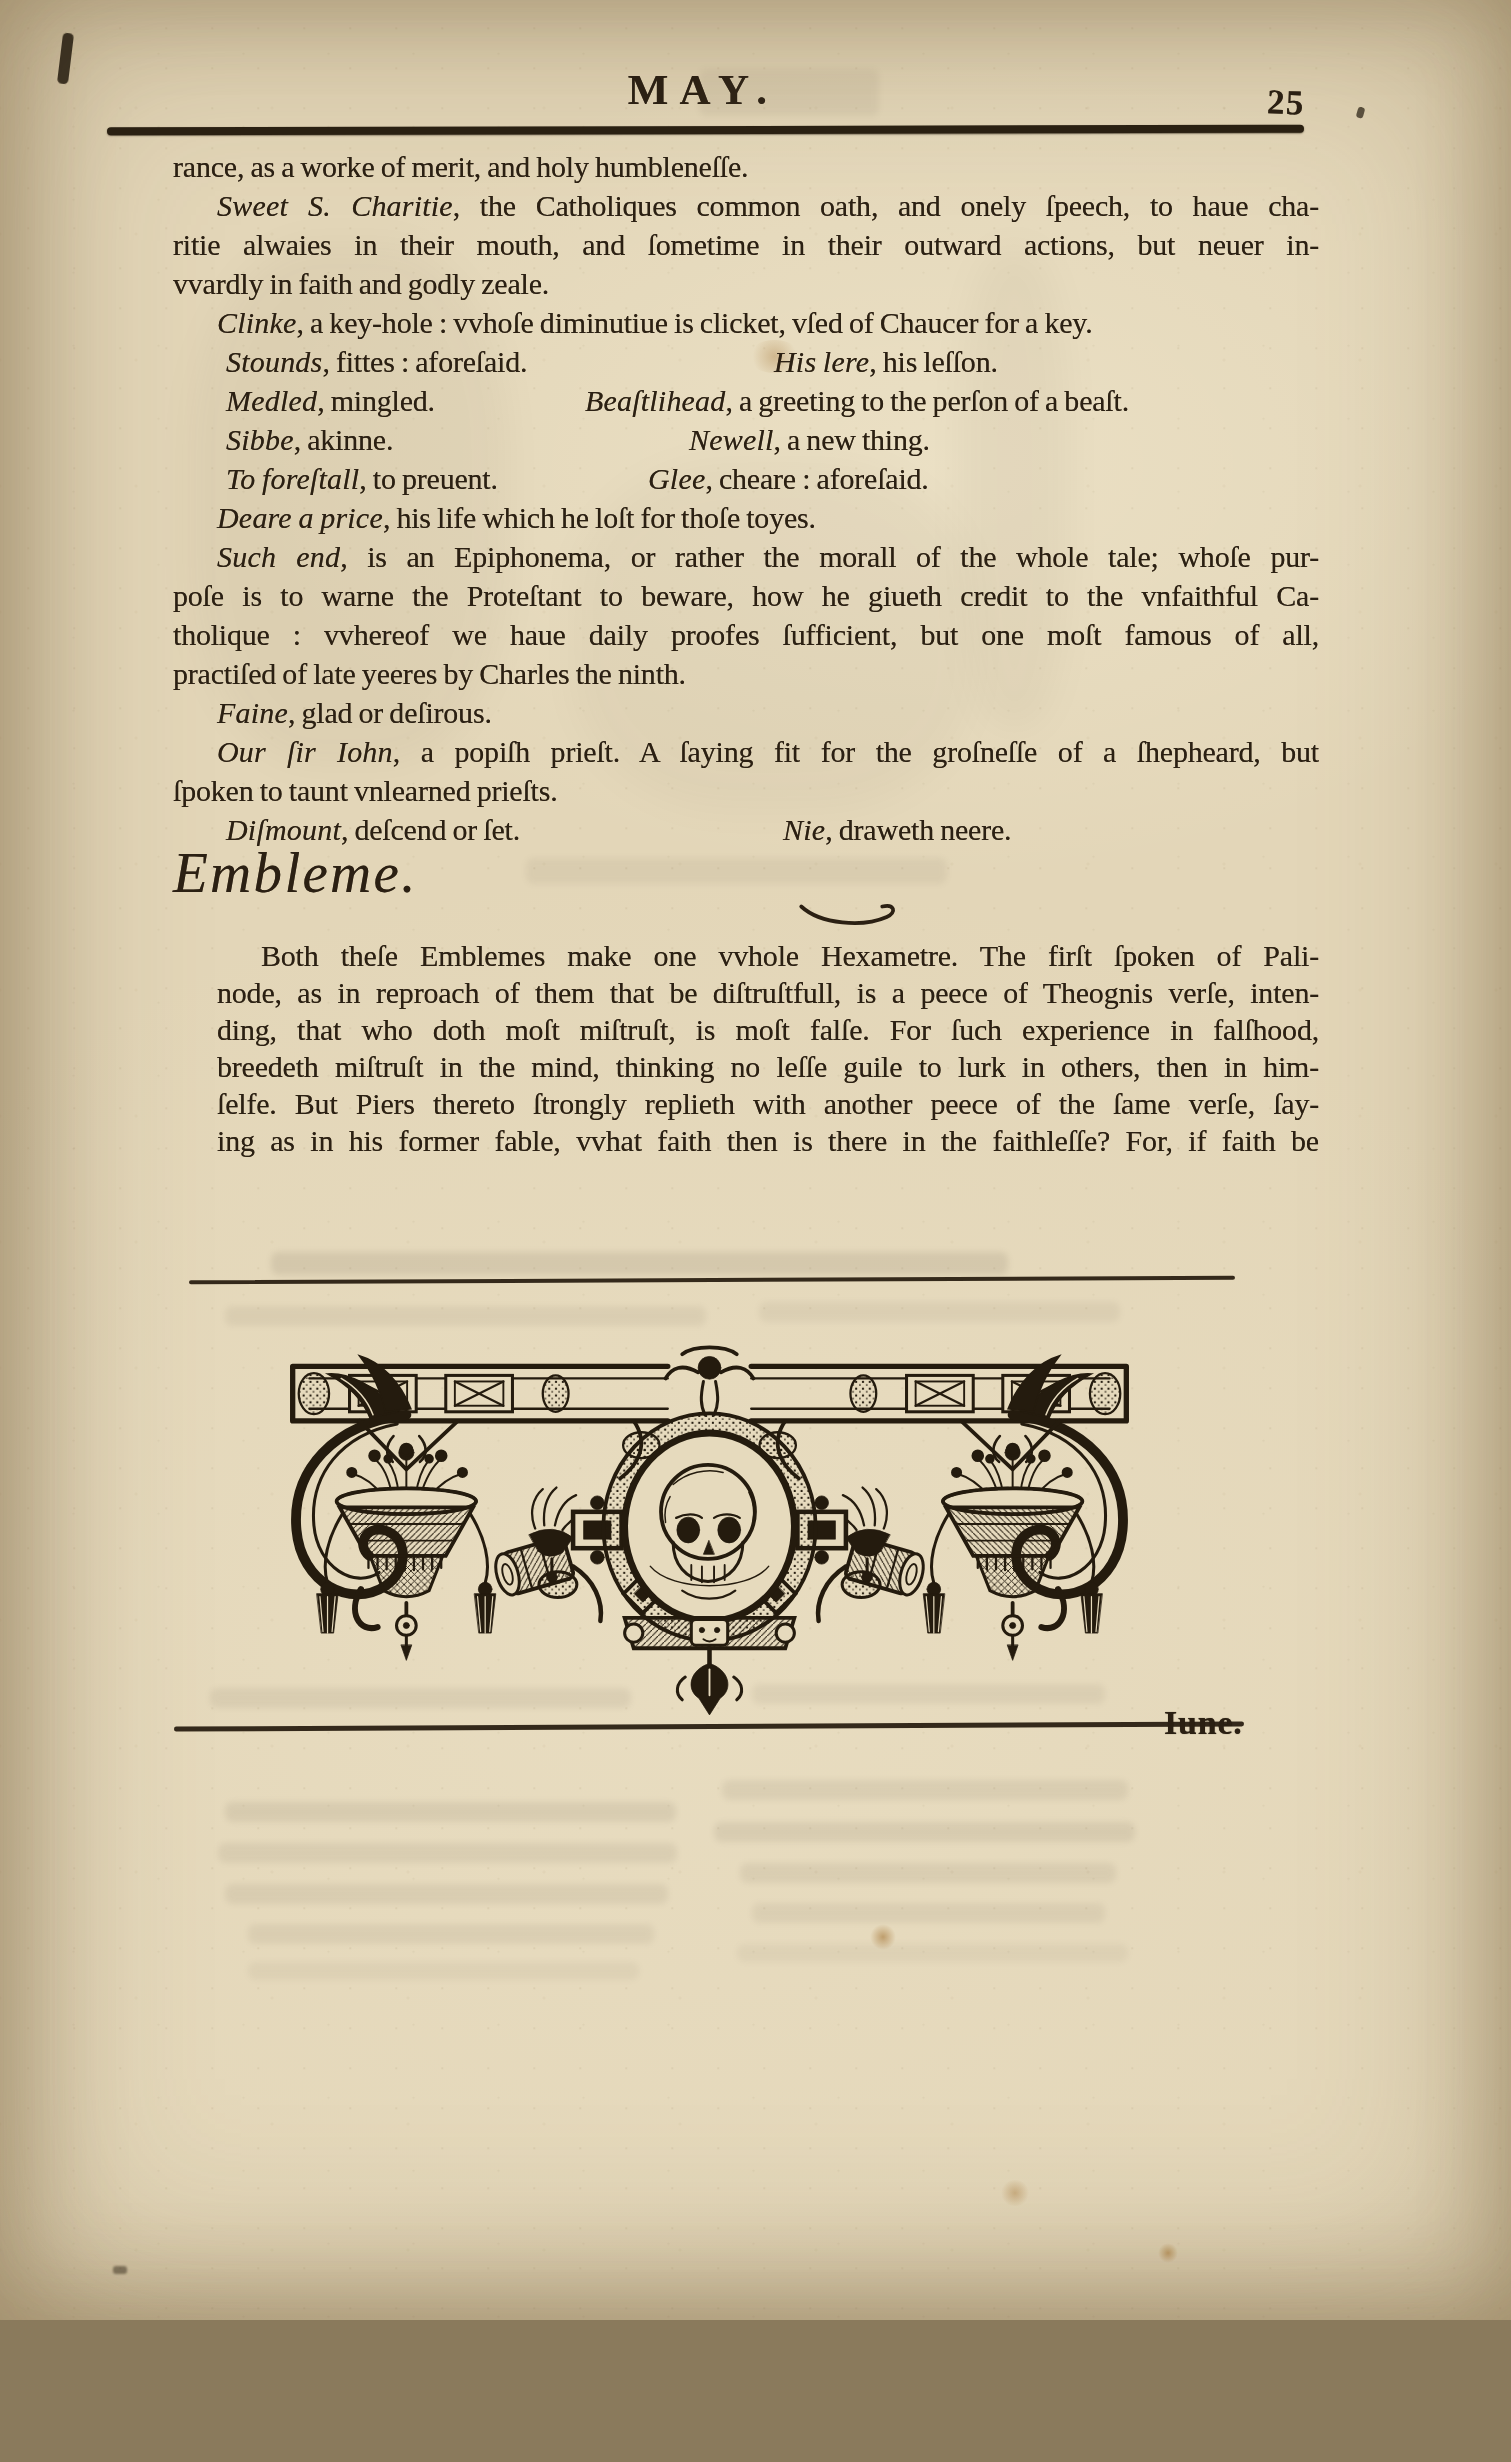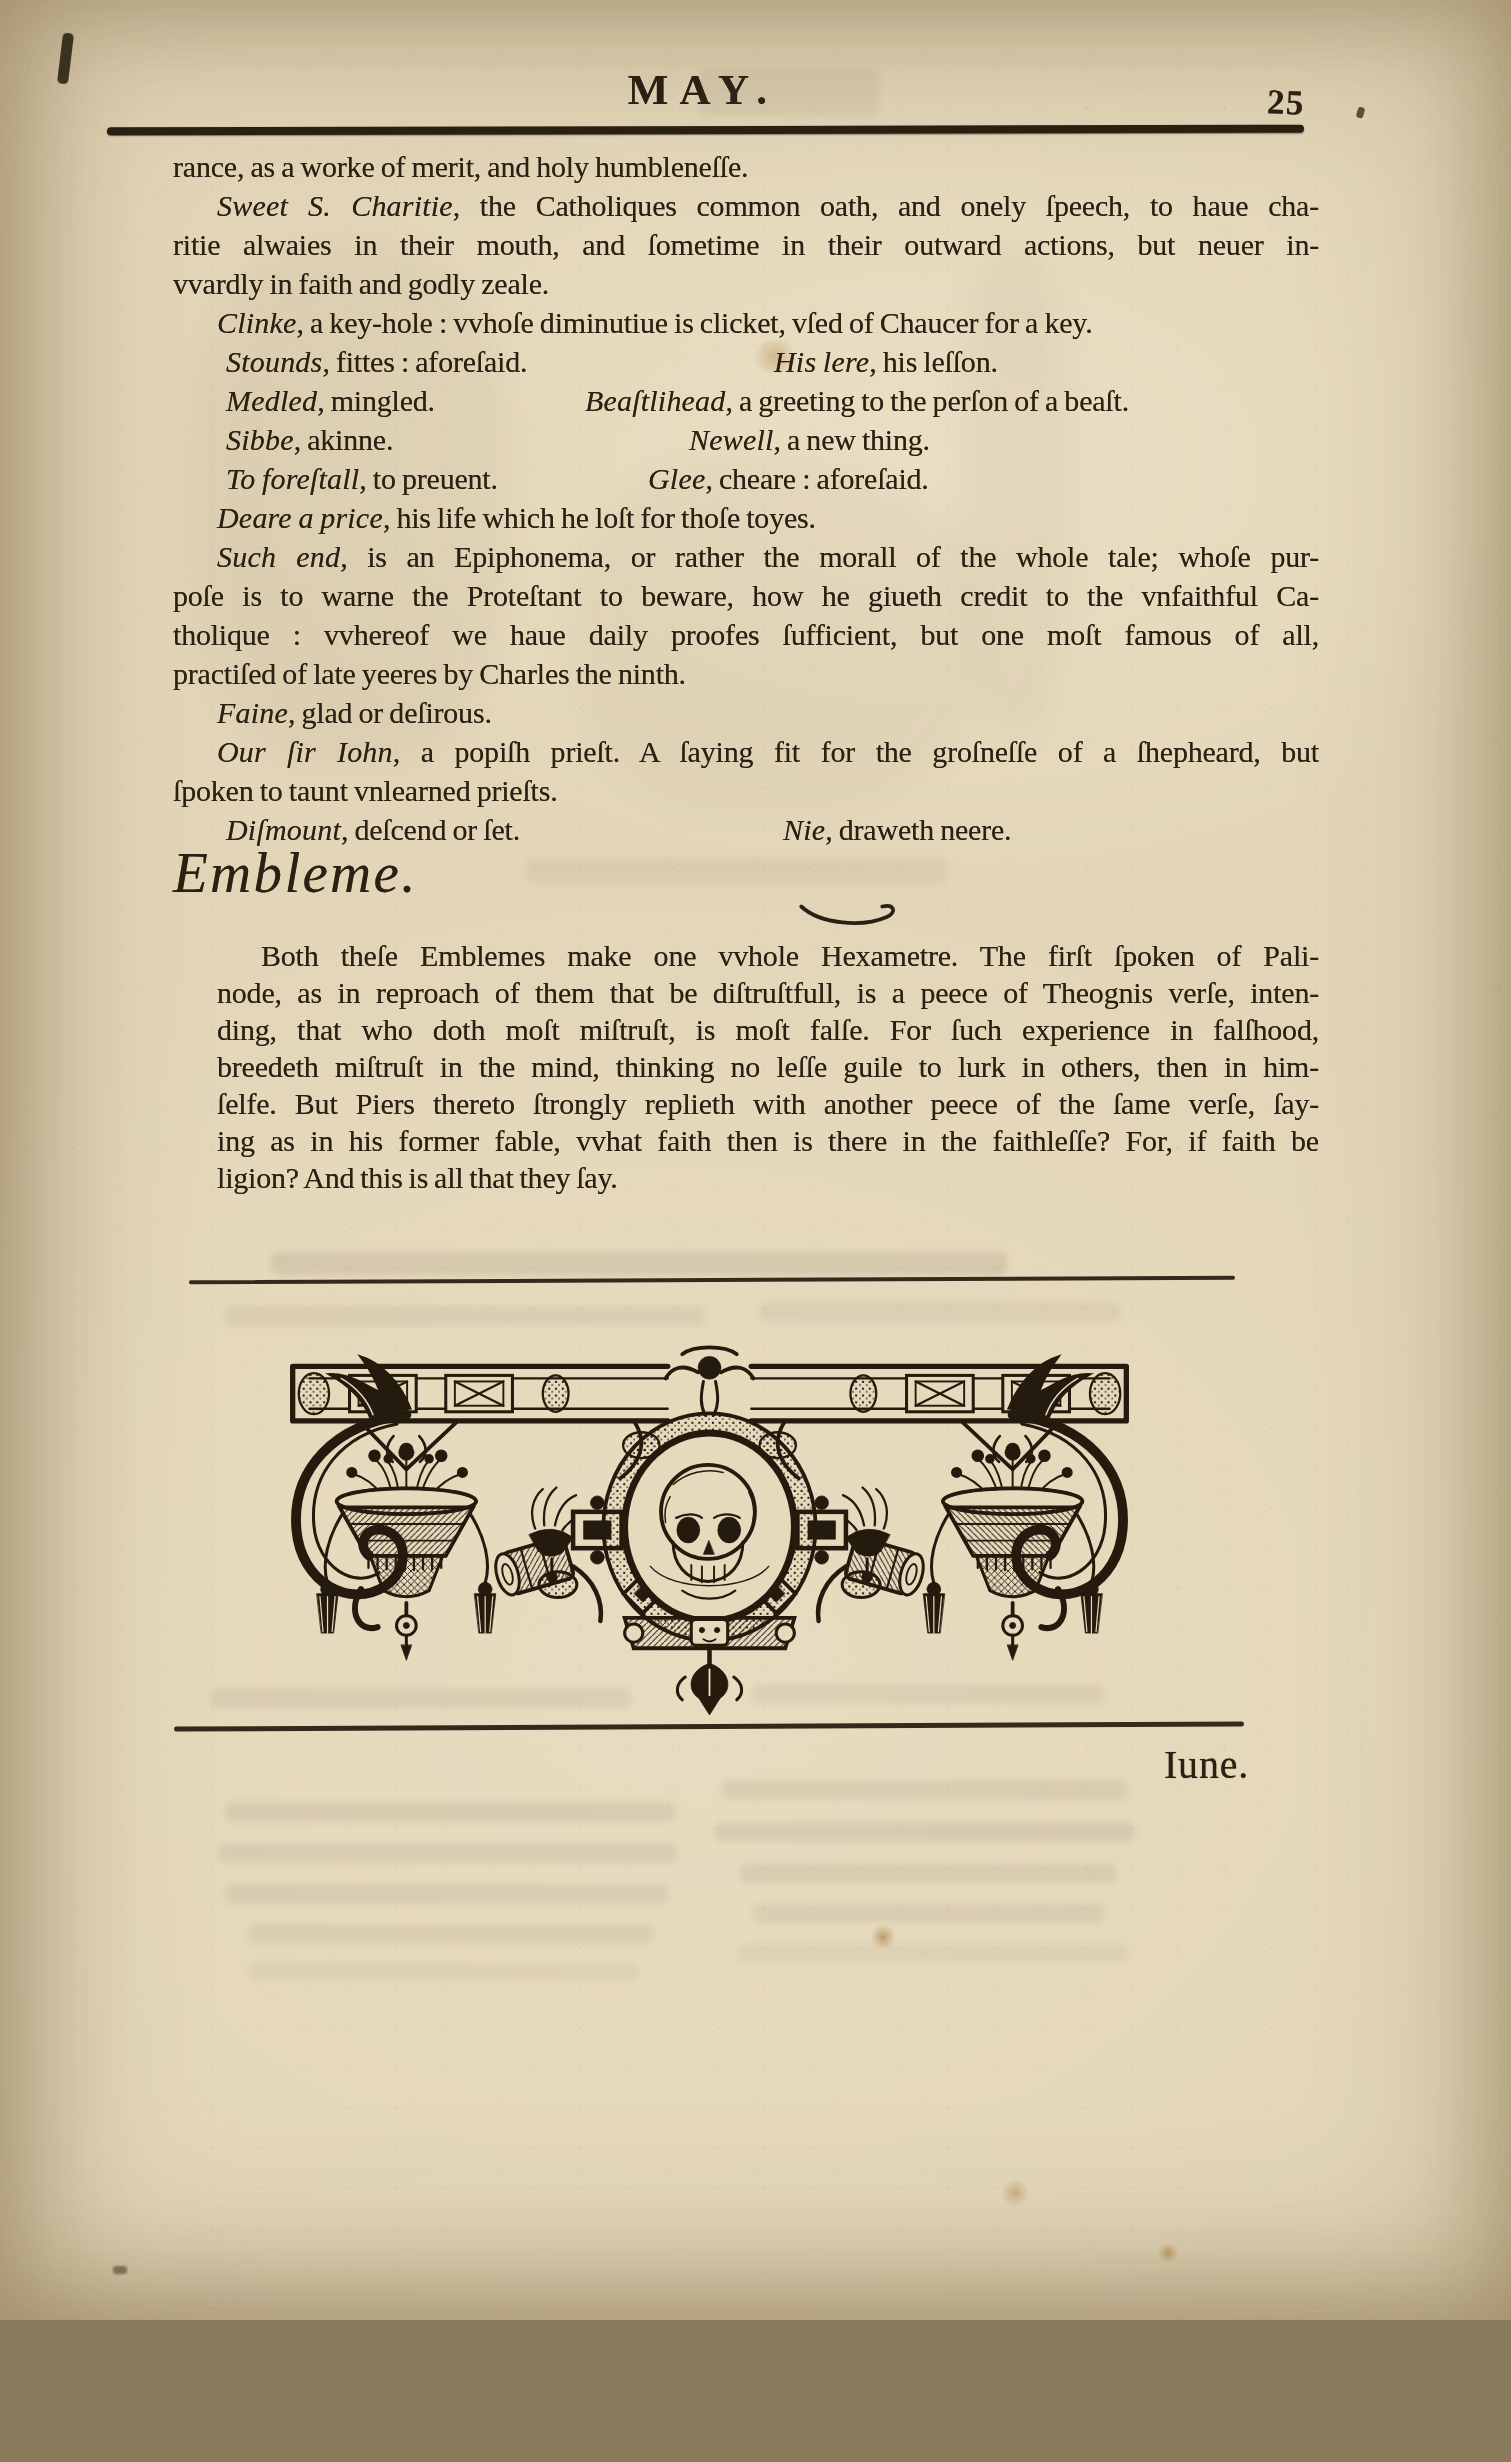--- a/index.html
+++ b/index.html
@@ -49,21 +49,21 @@
   .glossrow[data-row="4"] .right{left:610px;}
 
   .embleme-h{position:absolute;top:840px;left:173px;width:1146px;z-index:3;
     font-style:italic;font-size:57px;letter-spacing:2.3px;}
   .embleme-swash{position:absolute;top:899px;left:798px;z-index:3;}
   .emblock{position:absolute;left:173px;top:937px;width:1146px;z-index:3;
     font-size:30px;letter-spacing:-0.2px;word-spacing:-1.4px;}
   .emblock .bline{height:37px;line-height:37px;margin-left:44px;}
 
   .ornament{position:absolute;left:179px;top:1336px;width:1061px;height:385px;z-index:3;}
-  .catchword{position:absolute;top:1741px;left:1164px;font-size:40px;font-weight:400;letter-spacing:0.8px;z-index:3;
+  .catchword{position:absolute;top:1704px;left:1164px;font-size:34px;font-weight:700;letter-spacing:0.8px;z-index:3;
     text-shadow:0 0 0.8px rgba(30,22,10,.8);}
 
   .ghost{position:absolute;background:#5f5240;filter:blur(3px);border-radius:7.5px;z-index:1;}
   .blob{position:absolute;background:#6a5c44;filter:blur(16.5px);border-radius:40%;z-index:1;}
   .fox{position:absolute;border-radius:50%;z-index:2;
     background:radial-gradient(circle, rgba(158,108,42,.55), rgba(158,108,42,0) 70%);}
   .mark{position:absolute;background:#241b0e;z-index:2;}
 </style>
 </head>
 <body>
@@ -144,21 +144,20 @@
   <svg class="embleme-swash" width="113" height="30" viewBox="0 0 150 40">
     <path d="M4 10 C30 34 86 38 118 24 C132 18 128 6 112 10" fill="none" stroke="#2b2013" stroke-width="5" stroke-linecap="round"></path>
   </svg>
   <div class="emblock txt" id="embleme-lines">
       <div class="bline ind just"><span>Both theſe Emblemes make one vvhole Hexametre. The firſt ſpoken of Pali-</span></div>
       <div class="bline just"><span>node, as in reproach of them that be diſtruſtfull, is a peece of Theognis verſe, inten-</span></div>
       <div class="bline just"><span>ding, that who doth moſt miſtruſt, is moſt falſe. For ſuch experience in falſhood,</span></div>
       <div class="bline just"><span>breedeth miſtruſt in the mind, thinking no leſſe guile to lurk in others, then in him-</span></div>
       <div class="bline just"><span>ſelfe. But Piers thereto ſtrongly replieth with another peece of the ſame verſe, ſay-</span></div>
       <div class="bline just"><span>ing as in his former fable, vvhat faith then is there in the faithleſſe? For, if faith be</span></div>
-      <div class="bline"><span>ligion? And this is all that they ſay.</span></div>
     </div>
 
   <div class="rule-thin1 ink"></div>
 
   <svg class="ornament" viewBox="0 0 1400 500">
     <defs>
       <pattern id="stip" width="9" height="9" patternUnits="userSpaceOnUse">
         <circle cx="2.5" cy="2.5" r="1.5" fill="#241b0e"></circle>
           <circle cx="6.5" cy="6.5" r="1.1" fill="#241b0e"></circle>
       </pattern>

